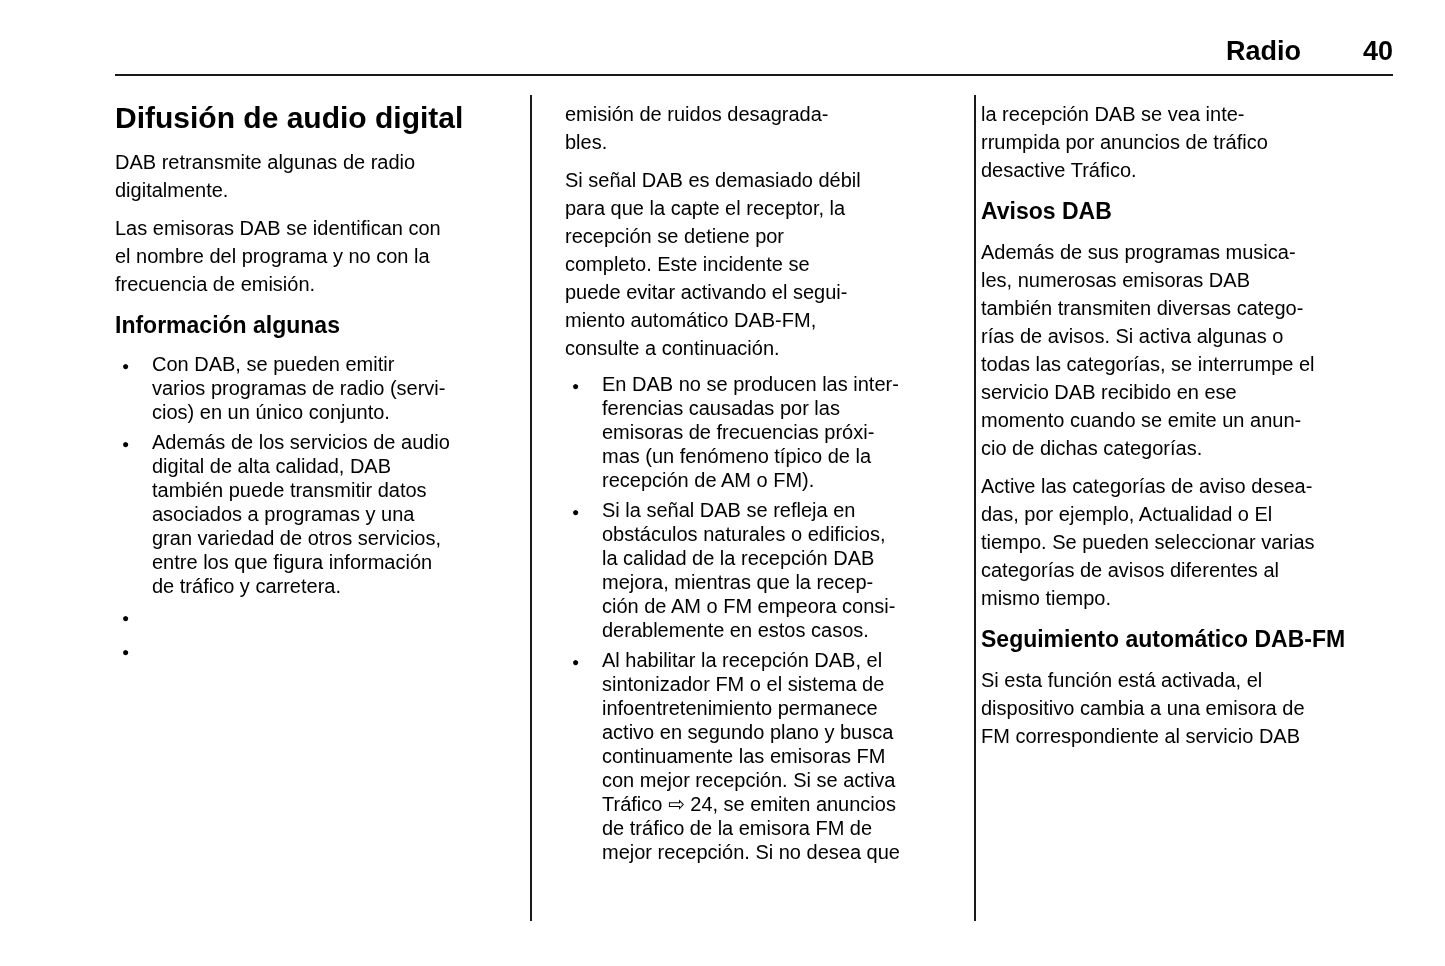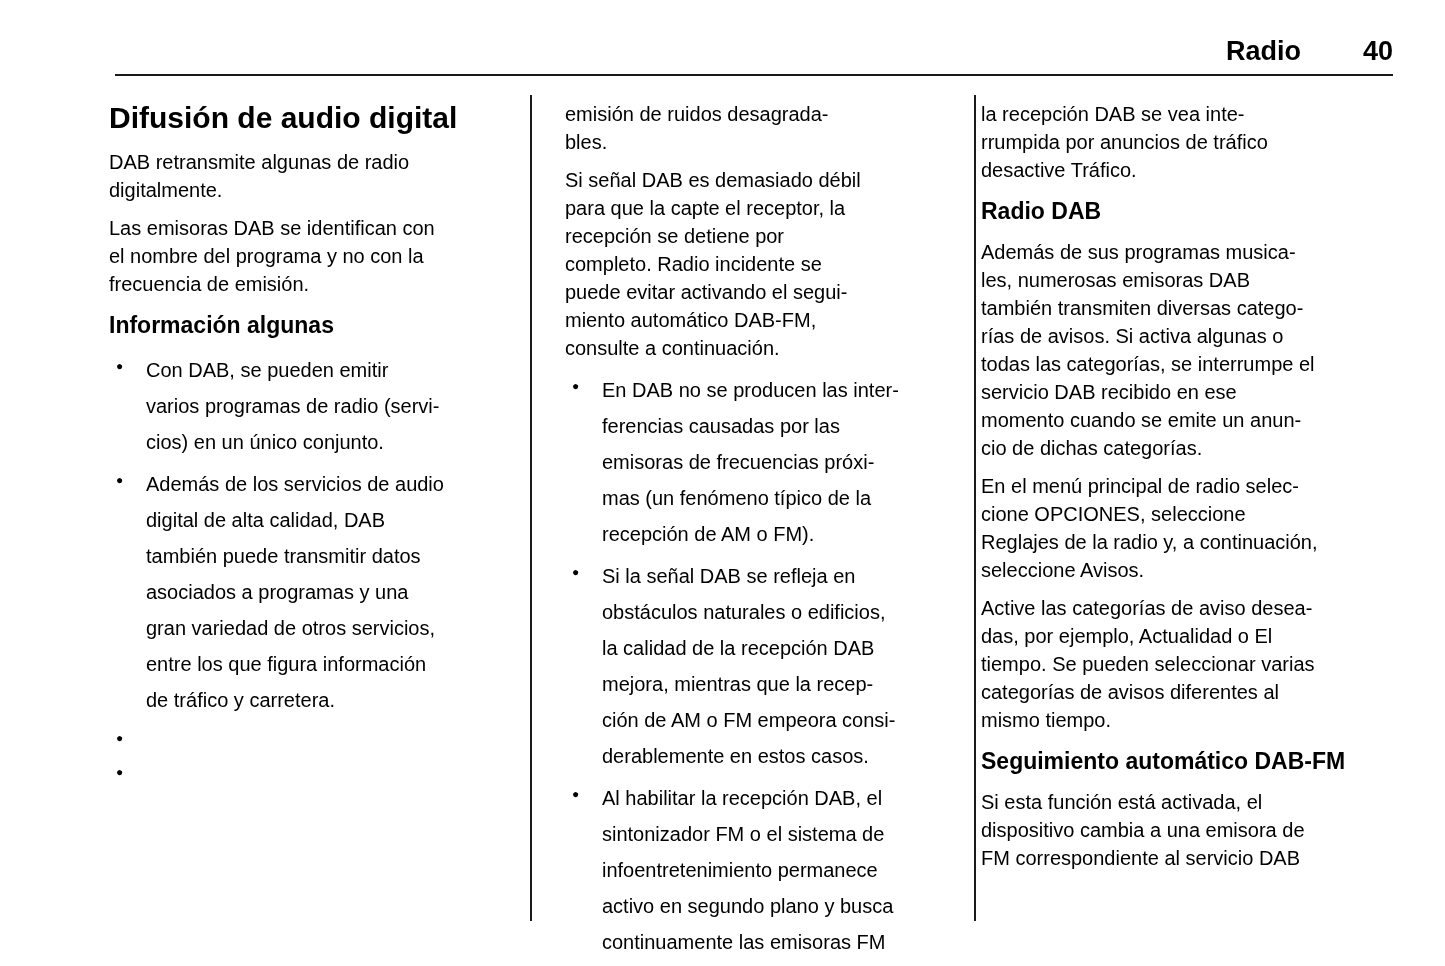--- a/index.html
+++ b/index.html
@@ -24,21 +24,21 @@
   }
   .header-rule {
     position: absolute;
     top: 74px;
     left: 115px;
     width: 1278px;
     height: 2px;
     background: #1a1a1a;
   }
   .col { position: absolute; top: 100px; }
-  .col-1 { left: 109px; width: 402px; }
+  .col-1 { left: 115px; width: 402px; }
   .col-2 { left: 565px; width: 394px; }
   .col-3 { left: 981px; width: 406px; }
   .divider {
     position: absolute;
     top: 95px;
     height: 826px;
     width: 2px;
     background: #1a1a1a;
   }
   .divider-1 { left: 530px; }
@@ -70,21 +70,21 @@
   .bullet-marker {
     flex: 0 0 37px;
     width: 37px;
     box-sizing: border-box;
     padding-left: 7px;
     font-size: 12px;
     line-height: 28px;
   }
   .bullet-text {
     font-size: 20px;
-    line-height: 36px;
+    line-height: 24px;
     white-space: pre;
   }
 </style>
 </head>
 <body>
 
 <div class="page">
 
   <div class="page-header">
     <span>Radio</span>
@@ -126,21 +126,21 @@
   </div>
 
   <div class="divider divider-1"></div>
 
   <div class="col col-2">
     <p class="body indent-1">emisión de ruidos desagrada-
 bles.</p>
     <p class="body indent-1">Si señal DAB es demasiado débil
 para que la capte el receptor, la
 recepción se detiene por
-completo. Radio incidente se
+completo. Este incidente se
 puede evitar activando el segui-
 miento automático DAB-FM,
 consulte a continuación.</p>
 
     <div class="bullet">
       <span class="bullet-marker">●</span>
       <div class="bullet-text">En DAB no se producen las inter-
 ferencias causadas por las
 emisoras de frecuencias próxi-
 mas (un fenómeno típico de la
@@ -168,33 +168,29 @@
 mejor recepción. Si no desea que</div>
     </div>
   </div>
 
   <div class="divider divider-2"></div>
 
   <div class="col col-3">
     <p class="body indent-2">la recepción DAB se vea inte-
 rrumpida por anuncios de tráfico
 desactive Tráfico.</p>
-    <h2 class="section-heading">Radio DAB</h2>
+    <h2 class="section-heading">Avisos DAB</h2>
     <p class="body">Además de sus programas musica-
 les, numerosas emisoras DAB
 también transmiten diversas catego-
 rías de avisos. Si activa algunas o
 todas las categorías, se interrumpe el
 servicio DAB recibido en ese
 momento cuando se emite un anun-
 cio de dichas categorías.</p>
-    <p class="body">En el menú principal de radio selec-
-cione OPCIONES, seleccione
-Reglajes de la radio y, a continuación,
-seleccione Avisos.</p>
     <p class="body">Active las categorías de aviso desea-
 das, por ejemplo, Actualidad o El
 tiempo. Se pueden seleccionar varias
 categorías de avisos diferentes al
 mismo tiempo.</p>
     <h2 class="section-heading">Seguimiento automático DAB-FM</h2>
     <p class="body">Si esta función está activada, el
 dispositivo cambia a una emisora de
 FM correspondiente al servicio DAB</p>
   </div>

